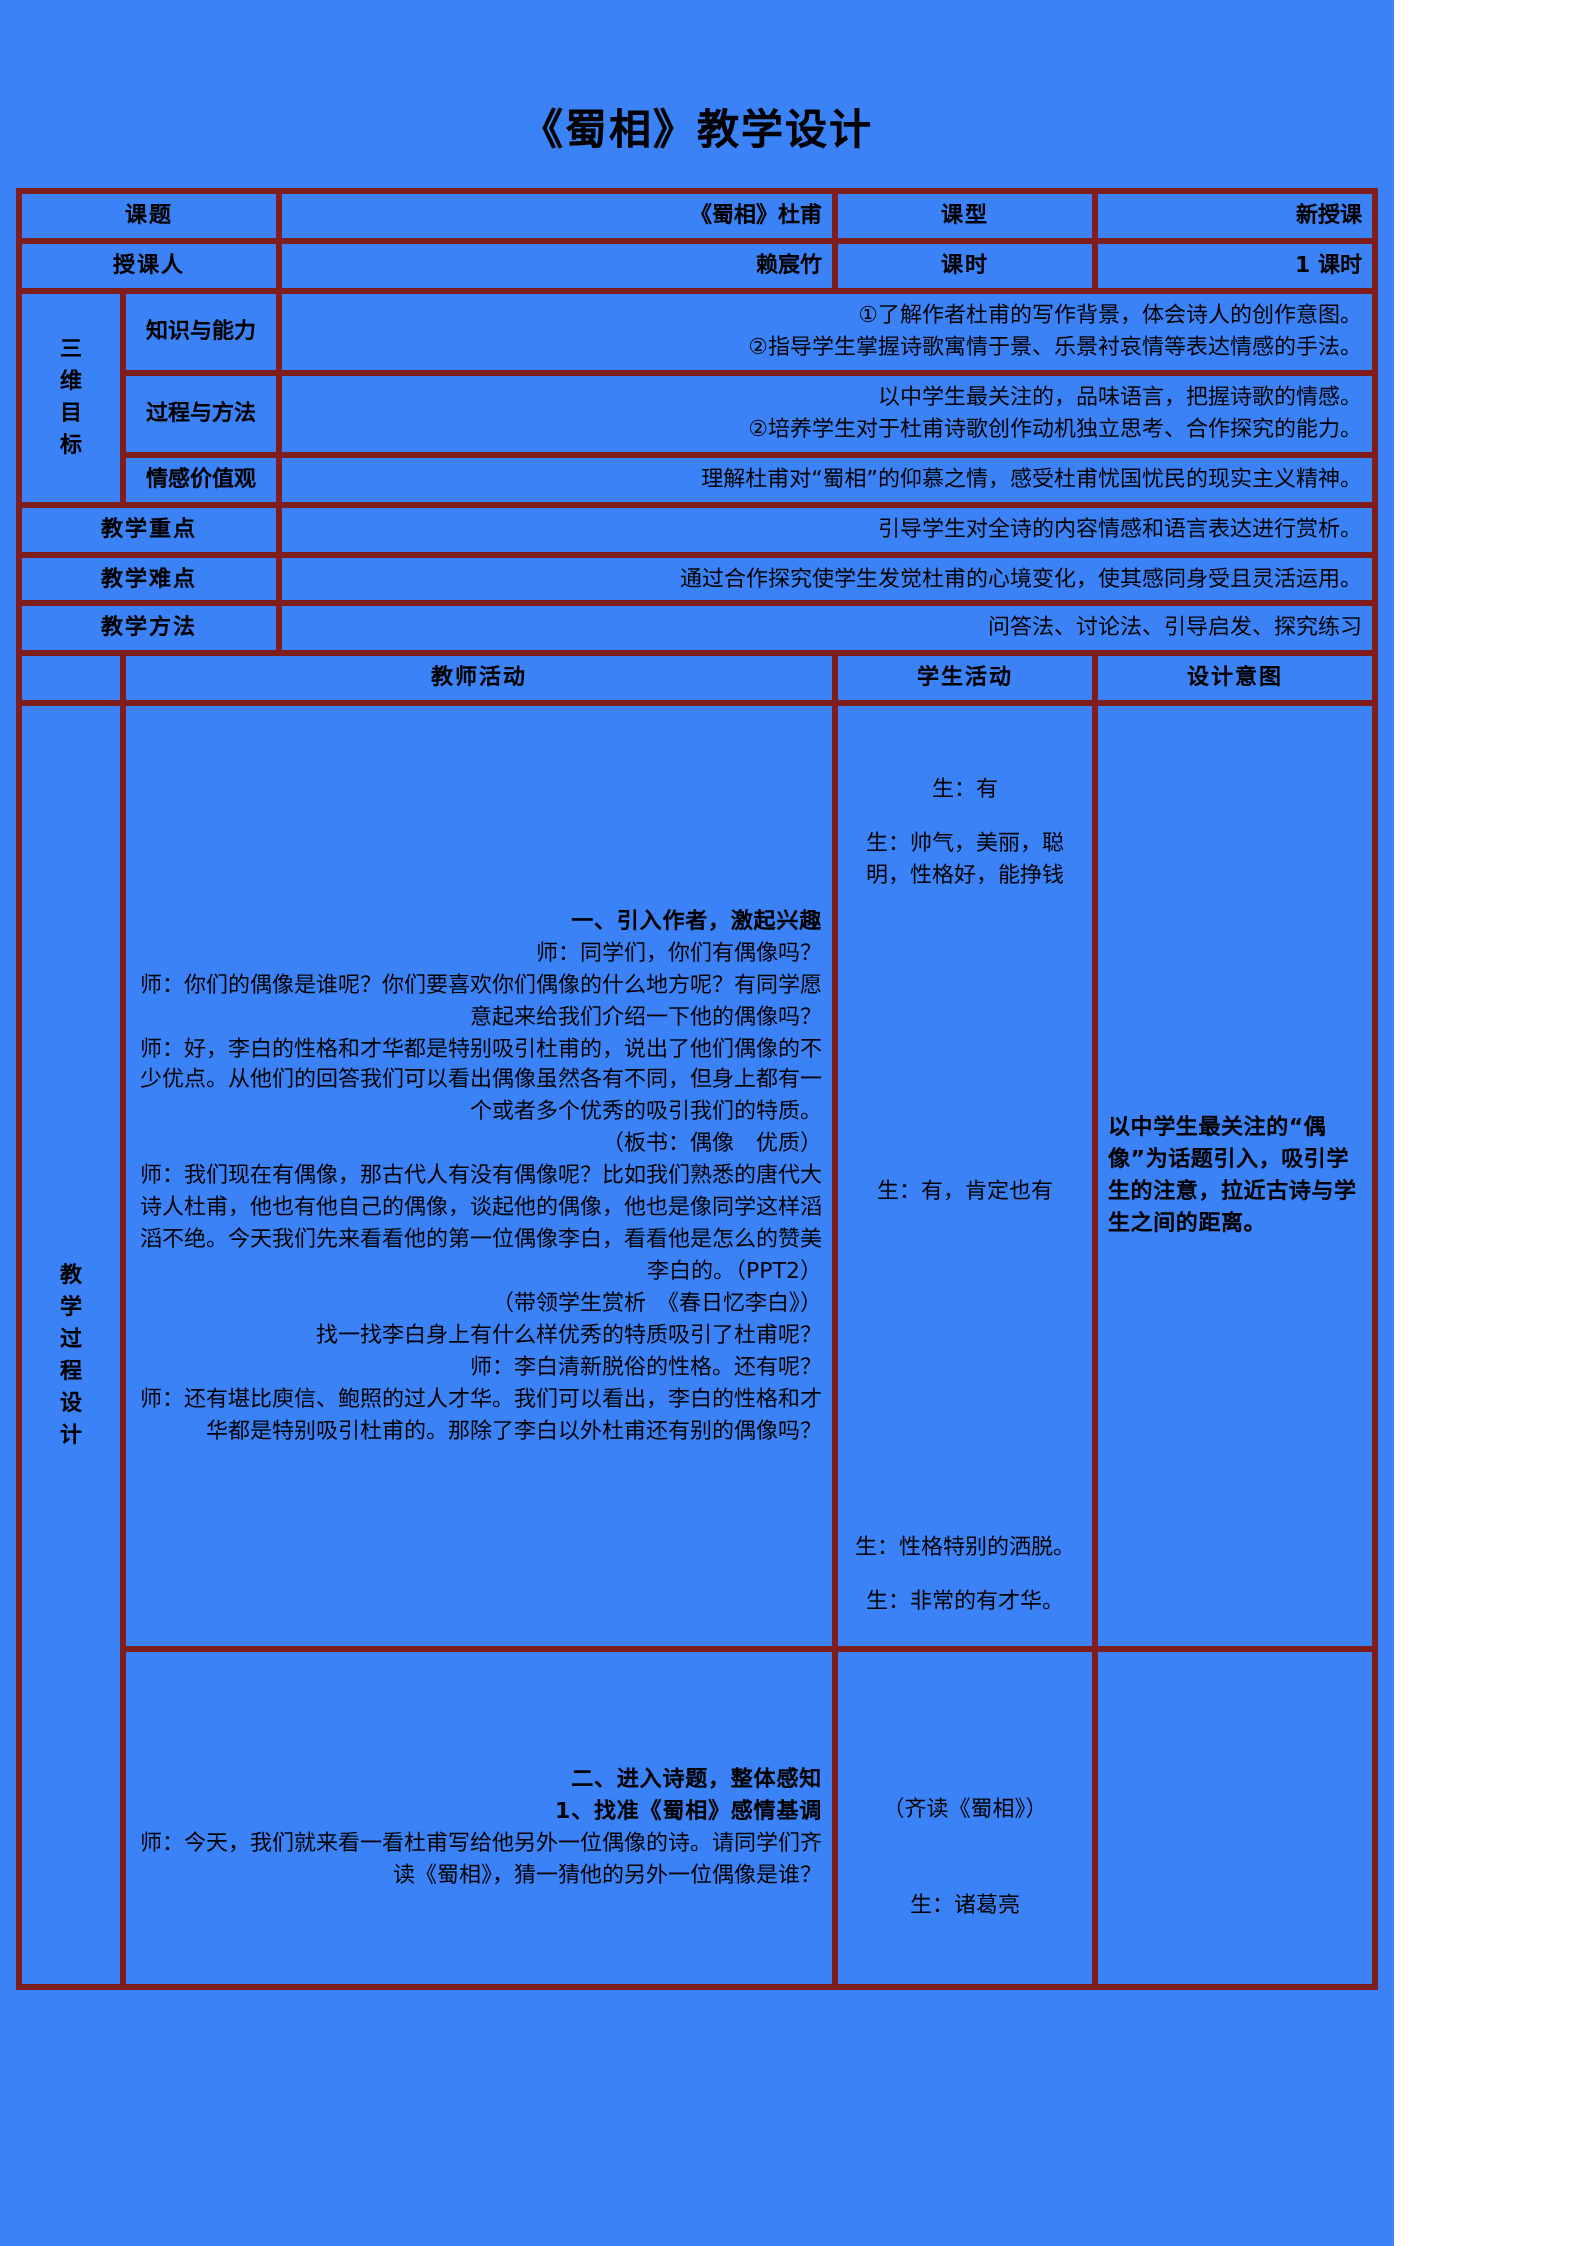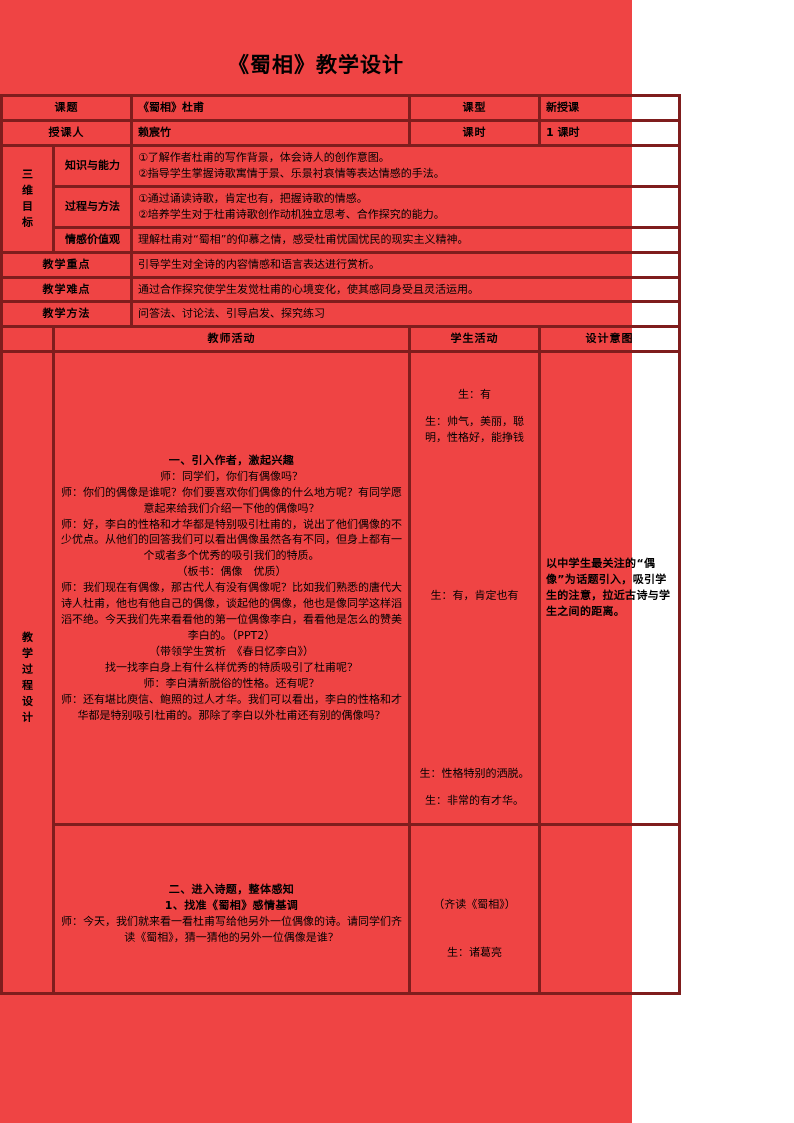--- a/index.html
+++ b/index.html
@@ -10,25 +10,25 @@
   }
   body {
     width: 794px;
     height: 1123px;
     font-family: "DejaVu Sans", "Liberation Sans", sans-serif;
     color: #000000;
     -webkit-font-smoothing: none;
   }
   .page {
     position: relative;
-    width: 632px;
+    width: 697px;
     height: 1123px;
     box-sizing: border-box;
     padding: 0;
-    background: #ef4444;
+    background: #3b82f6;
   }
   .doc-title {
     text-align: center;
     font-size: 21px;
     font-weight: bold;
     font-family: "DejaVu Serif", "Liberation Serif", serif;
     letter-spacing: 1px;
     margin: 0;
     padding-top: 48px;
     padding-bottom: 16px;
@@ -47,58 +47,58 @@
     line-height: 1.45;
   }
   .c-label {
     text-align: center;
     font-weight: bold;
     font-size: 11.5px;
     letter-spacing: 1px;
     white-space: nowrap;
   }
   .c-center {
-    text-align: left;
+    text-align: right;
   }
   .bold {
     font-weight: bold;
   }
   .vert {
     text-align: center;
     font-weight: bold;
     font-size: 12px;
     line-height: 1.9;
     letter-spacing: 0;
     padding: 4px 2px;
   }
   .vert span {
     display: block;
   }
   .objcell {
-    text-align: left;
+    text-align: right;
     padding: 5px 7px;
     line-height: 1.75;
   }
   .objlabel {
     text-align: center;
     font-weight: bold;
     font-size: 11.5px;
     white-space: nowrap;
     padding: 3px 2px;
   }
   .hdr {
     text-align: center;
     font-weight: bold;
     font-size: 12px;
     padding: 5px 2px;
     letter-spacing: 1px;
   }
   .body-cell {
     vertical-align: top;
-    text-align: center;
+    text-align: right;
     padding: 7px 8px 10px 8px;
     line-height: 1.82;
     font-size: 11.2px;
   }
   .body-cell p {
     margin: 0;
   }
   .sec-head {
     font-weight: bold;
     letter-spacing: 0.4px;
@@ -169,21 +169,21 @@
         </td>
         <td class="objlabel">知识与能力</td>
         <td class="objcell" colspan="3">
           <div>①了解作者杜甫的写作背景，体会诗人的创作意图。</div>
           <div>②指导学生掌握诗歌寓情于景、乐景衬哀情等表达情感的手法。</div>
         </td>
       </tr>
       <tr>
         <td class="objlabel">过程与方法</td>
         <td class="objcell" colspan="3">
-          <div>①通过诵读诗歌，肯定也有，把握诗歌的情感。</div>
+          <div>以中学生最关注的，品味语言，把握诗歌的情感。</div>
           <div>②培养学生对于杜甫诗歌创作动机独立思考、合作探究的能力。</div>
         </td>
       </tr>
       <tr>
         <td class="objlabel">情感价值观</td>
         <td class="objcell" colspan="3">
           <div>理解杜甫对“蜀相”的仰慕之情，感受杜甫忧国忧民的现实主义精神。</div>
         </td>
       </tr>
 

